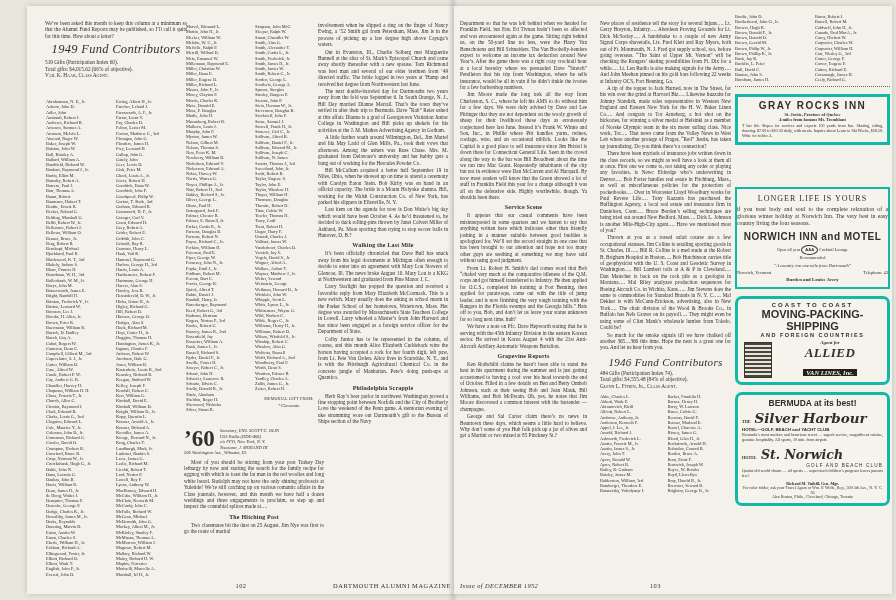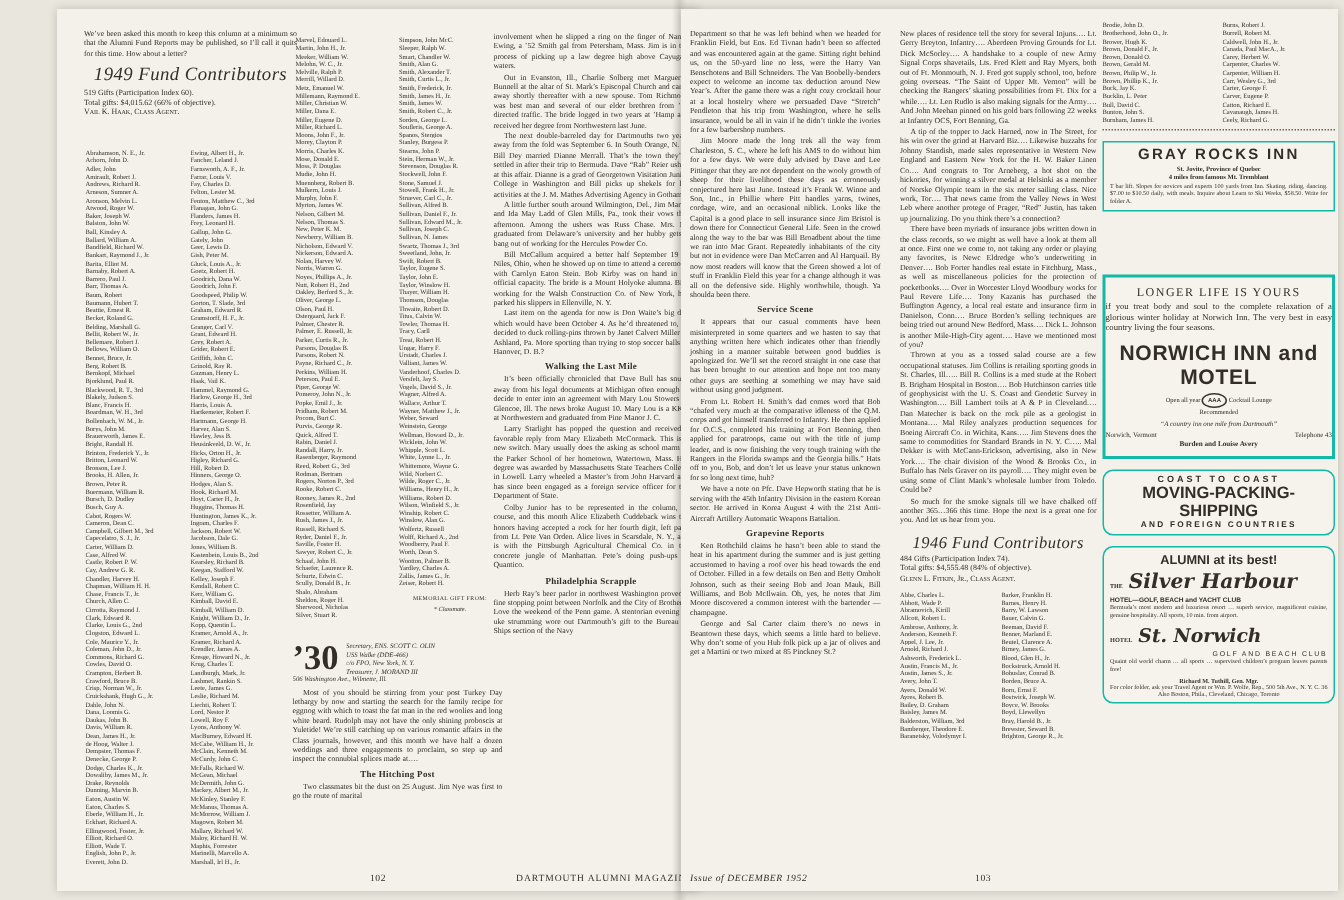--- a/index.html
+++ b/index.html
@@ -1,39 +1,39 @@
 <!DOCTYPE html>
 <html><head>
 <meta charset="utf-8">
 <style>
   html,body{margin:0;padding:0;background:#dad7cc;}
   #canvas{position:relative;width:896px;height:600px;background:#e9e6dd;overflow:hidden;
           font-family:"Liberation Serif","DejaVu Serif",serif;color:#332f28;}
   .page{position:absolute;top:6px;height:588px;background:#f3f1e9;box-shadow:0 0 6px rgba(0,0,0,.18);}
-  #page-left{left:38px;width:428px;}
+  #page-left{left:27px;width:428px;}
   #page-right{left:454px;width:438px;}
   #gutter{position:absolute;left:448px;top:0;width:10px;height:600px;
           background:linear-gradient(90deg,rgba(0,0,0,0) 0%,rgba(0,0,0,.10) 50%,rgba(0,0,0,0) 100%);}
   .abs{position:absolute;}
   
   .fp{font-size:5.2px;line-height:6.4px;text-align:justify;text-indent:7px;margin:0 0 1px 0;}
   .fp:first-child{text-indent:0;}
   .fh{font-size:6px;font-weight:bold;text-align:center;margin:4px 0 2px 0;letter-spacing:.2px;}
   
   .ni{font-size:4.35px;line-height:5.25px;white-space:nowrap;overflow:hidden;}
   
   .fund-title{font-style:italic;font-size:12.5px;text-align:center;margin:3px 0 2px 0;letter-spacing:.3px;}
   .fund-stats{font-size:5.3px;line-height:6.6px;}
   
   .big-num{font-size:23px;font-weight:bold;float:left;margin-right:5px;line-height:22px;}
   .hdr-line{font-size:4.5px;line-height:5.5px;font-style:italic;white-space:nowrap;overflow:hidden;}
   
   .pfoot{font-size:6.4px;letter-spacing:.4px;}
   
-  .adbox{border:1px solid #14b8a6;background:#f5f3ec;box-sizing:border-box;padding:3px 4px;margin-bottom:7px;}
+  .adbox{border:3px solid #14b8a6;background:#f5f3ec;box-sizing:border-box;padding:3px 4px;margin-bottom:7px;}
   .ad-title-sans{font-family:"Liberation Sans","DejaVu Sans",sans-serif;font-weight:bold;text-align:center;}
   .ad-tiny{font-size:4.1px;line-height:4.9px;text-align:justify;}
   .ad-center{text-align:center;}
   .rounded{border-radius:7px;}
   .script{font-style:italic;font-family:"DejaVu Serif",serif;}
   .aaa{display:inline-block;border:1px solid #3a362e;border-radius:50%;font-size:4px;padding:1.5px 3px;
        font-family:"Liberation Sans",sans-serif;font-weight:bold;vertical-align:middle;}
   .blackbar{background:#23201a;color:#f3f1e9;display:inline-block;padding:0 3px;
             font-style:italic;font-weight:bold;}
   .bldg{width:26px;height:34px;background:
@@ -389,21 +389,21 @@
           <div class="ni">Yardley, Charles A.</div>
           <div class="ni">Zallis, James G., Jr.</div>
           <div class="ni">Zeiser, Robert H.</div>
         </div>
       <div style="text-align:center;font-size:3.9px;margin-top:5px;letter-spacing:.3px;">MEMORIAL GIFT FROM:</div>
       <div style="text-align:center;font-size:4.2px;font-style:italic;margin-top:2px;">* Classmate.</div>
     </div>
 
     <div class="abs" style="left:157px;top:422px;width:140px;">
       <div style="overflow:hidden;">
-        <span class="big-num">’30</span>
+        <span class="big-num">’60</span>
         <div>
             <div class="hdr-line">Secretary, ENS. SCOTT C. OLIN</div>
             <div class="hdr-line">USS Walke (DDE-466)</div>
             <div class="hdr-line">c/o FPO, New York, N. Y.</div>
             <div class="hdr-line">Treasurer, J. MORAND III</div>
             <div class="hdr-line">506 Washington Ave., Wilmette, Ill.</div>
           </div>
       </div>
       <div class="fp" style="margin-top:3px;">Most of you should be stirring from your post Turkey Day lethargy by now and starting the search for the family recipe for eggnog with which to toast the fat man in the red woolies and long white beard. Rudolph may not have the only shining proboscis at Yuletide! We’re still catching up on various romantic affairs in the Class journals, however, and this month we have half a dozen weddings and three engagements to proclaim, so step up and inspect the connubial splices made at….</div>
       <div class="fh">The Hitching Post</div>
@@ -541,44 +541,52 @@
       <div class="adbox" style="margin-top:7px;">
         <div class="ad-title-sans" style="font-size:10px;letter-spacing:1.5px;">GRAY ROCKS INN</div>
         <div class="ad-center" style="font-size:4.4px;font-weight:bold;margin-top:1px;">St. Jovite, Province of Quebec</div>
         <div class="ad-center" style="font-size:4.4px;font-weight:bold;">4 miles from famous Mt. Tremblant</div>
         <div class="ad-tiny" style="margin-top:2px;">T bar lift. Slopes for novices and experts 100 yards from Inn. Skating, riding, dancing. $7.00 to $10.50 daily, with meals. Inquire about Learn to Ski Weeks, $58.50. Write for folder A.</div>
       </div>
 
       <div class="adbox" style="border-width:2px;padding:5px 0;margin-top:42px;">
         <div class="ad-center" style="font-size:8px;letter-spacing:1px;">LONGER LIFE IS YOURS</div>
         <div style="font-size:5.8px;line-height:7px;text-align:justify;margin-top:3px;">if you treat body and soul to the complete relaxation of a glorious winter holiday at Norwich Inn. The very best in easy country living the four seasons.</div>
-        <div class="ad-title-sans" style="font-size:14px;letter-spacing:.5px;margin-top:4px;">NORWICH INN and MOTEL</div>
+        <div class="ad-title-sans" style="font-size:10px;letter-spacing:.5px;margin-top:4px;">NORWICH INN and MOTEL</div>
         <div class="ad-center" style="font-size:4.3px;margin-top:3px;">
           <span>Open all year</span>
           <span class="aaa">AAA</span>
           <span>Cocktail Lounge</span>
         </div>
         <div class="ad-center" style="font-size:4.3px;">Recommended</div>
         <div class="ad-center" style="font-size:4.6px;font-style:italic;margin-top:3px;">“A country inn one mile from Dartmouth”</div>
         <div style="font-size:4.6px;margin-top:2px;display:flex;justify-content:space-between;">
           <span>Norwich, Vermont</span>
           <span>Telephone 43</span>
         </div>
         <div class="ad-center" style="font-size:4.8px;font-weight:bold;margin-top:2px;">Burden and Louise Avery</div>
       </div>
 
       <div class="adbox rounded">
         <div class="ad-title-sans" style="font-size:6px;letter-spacing:2px;">COAST TO COAST</div>
         <div class="ad-title-sans" style="font-size:11px;">MOVING-PACKING-SHIPPING</div>
         <div class="ad-title-sans" style="font-size:5.5px;letter-spacing:1.5px;">AND FOREIGN COUNTRIES</div>
+        <div style="overflow:hidden;margin-top:2px;">
+          <div class="bldg"></div>
+          <div style="float:right;width:106px;text-align:center;">
+            <div style="font-size:5px;font-weight:bold;font-style:italic;">Agent for</div>
+            <div style="font-size:13px;font-weight:bold;font-style:italic;letter-spacing:.5px;">ALLIED</div>
+            <div class="blackbar" style="font-size:6.5px;">VAN LINES, Inc.</div>
+          </div>
+        </div>
       </div>
 
 
       <div class="adbox rounded">
-        <div class="ad-title-sans" style="font-size:8.5px;">ALUMNI at its best!</div>
+        <div class="ad-title-sans" style="font-size:8.5px;">BERMUDA at its best!</div>
         <div style="margin-top:1px;">
           <span style="font-size:4px;font-weight:bold;">THE</span>
           <span class="script" style="font-size:13.5px;font-weight:bold;">Silver Harbour</span>
         </div>
         <div class="ad-title-sans" style="font-size:4.4px;text-align:left;">HOTEL—GOLF, BEACH and YACHT CLUB</div>
         <div class="ad-tiny" style="margin-top:1px;">Bermuda’s most modern and luxurious resort … superb service, magnificent cuisine, genuine hospitality. All sports, 10 min. from airport.</div>
         <div style="margin-top:2px;">
           <span style="font-size:4.2px;font-weight:bold;">HOTEL</span>
           <span class="script" style="font-size:12.5px;font-weight:bold;">St. Norwich</span>
         </div>

